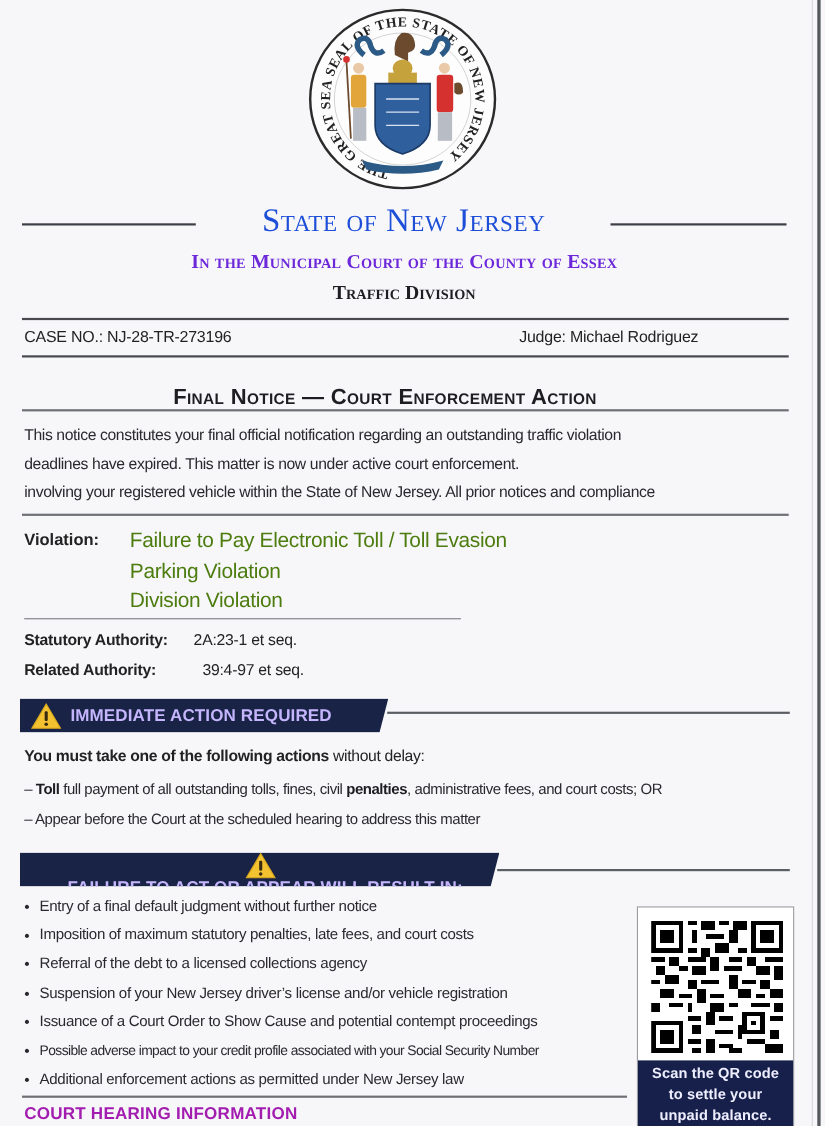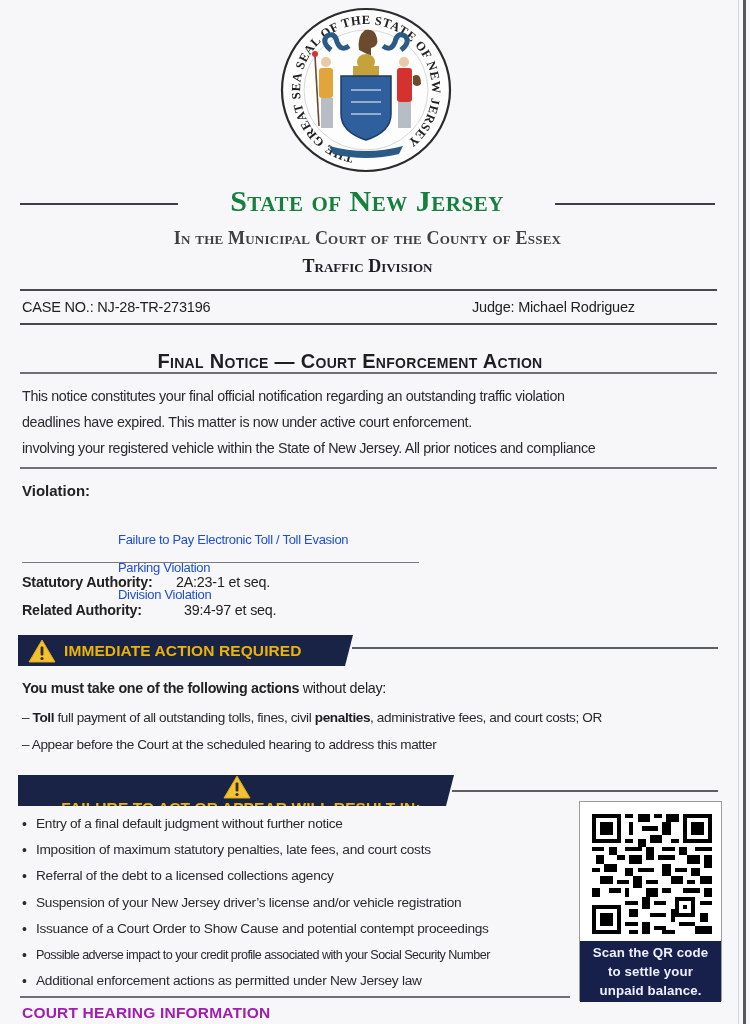--- a/index.html
+++ b/index.html
@@ -9,65 +9,65 @@
   .right-edge { position: absolute; left: 743px; top: 0; width: 3px; height: 1024px; background: #55585d; }
   .right-edge2 { position: absolute; left: 738px; top: 0; width: 1px; height: 1024px; background: #d7d8dc; }
 
   .seal { position: absolute; left: 279px; top: 6px; width: 174px; height: 168px; }
 
   .title-row { position: absolute; left: 18px; top: 182px; width: 698px; height: 40px; }
   .title-row .rule { position: absolute; top: 21px; height: 1.5px; background: #3c3f45; }
   .title-row .rule.l { left: 2px; width: 158px; }
   .title-row .rule.r { left: 537px; width: 160px; }
   .state-title { position: absolute; left: 0; width: 100%; top: 2px; text-align: center;
-    font-family: "Liberation Serif", "DejaVu Serif", serif; font-size: 30px; color: #15803d; letter-spacing: 0.5px; font-variant: small-caps; font-weight: bold; }
+    font-family: "Liberation Serif", "DejaVu Serif", serif; font-size: 30px; color: #1d4ed8; letter-spacing: 0.5px; font-variant: small-caps; font-weight: normal; }
 
   .court-line { position: absolute; left: 0; width: 735px; top: 228px; text-align: center;
-    font-family: "Liberation Serif", "DejaVu Serif", serif; font-size: 18px; color: #404040; font-variant: small-caps; letter-spacing: 0.2px; font-weight: bold;}
+    font-family: "Liberation Serif", "DejaVu Serif", serif; font-size: 18px; color: #6d28d9; font-variant: small-caps; letter-spacing: 0.2px; font-weight: bold;}
   .division-line { position: absolute; left: 0; width: 735px; top: 256px; text-align: center;
     font-family: "Liberation Serif", "DejaVu Serif", serif; font-size: 18px; color: #1e1e22; font-variant: small-caps; font-weight: bold;}
 
   .hr { position: absolute; left: 20px; width: 697px; height: 2px; background: #47494e; }
   .hr.thin { height: 1.5px; background: #6e7075; }
 
   .case-no { position: absolute; left: 22px; top: 299px; font-size: 14.5px; color: #222; letter-spacing: -0.2px; }
   .judge { position: absolute; left: 472px; top: 299px; font-size: 14.5px; color: #222; letter-spacing: -0.2px; }
 
   .final-notice { position: absolute; left: 0; width: 700px; top: 338px; text-align: center;
     font-size: 20px; font-weight: bold; color: #1e1e22; font-variant: small-caps; letter-spacing: 0.3px; margin-top: 12px; }
 
   .intro { position: absolute; left: 22px; top: 383px; width: 700px; font-size: 14.3px; line-height: 26px; color: #2a2a2e; letter-spacing: -0.35px; }
 
   .violation-label { position: absolute; left: 22px; top: 482px; font-size: 15px; font-weight: bold; color: #222; }
-  .violation-items { position: absolute; left: 118px; top: 482px; font-size: 13px; color: #1d4ed8; letter-spacing: -0.3px; margin-top: 48px; }
+  .violation-items { position: absolute; left: 118px; top: 482px; font-size: 19px; color: #4d7c0f; letter-spacing: -0.3px; }
   .violation-items div { height: 27.5px; line-height: 20px; }
 
   .stat { position: absolute; left: 22px; font-size: 14.3px; color: #222; letter-spacing: -0.2px; }
   .stat b { font-weight: bold; }
   .stat .val { position: absolute; left: 154px; top: 0; white-space: nowrap; }
 
-  .banner { position: absolute; left: 18px; height: 31px; background: #182346; color: #eab308;
+  .banner { position: absolute; left: 18px; height: 31px; background: #182346; color: #c4b5fd;
     font-size: 15.5px; font-weight: bold; letter-spacing: 0.1px; display: flex; align-items: center; padding-left: 10px;
     clip-path: polygon(0 0, 100% 0, calc(100% - 8px) 100%, 0 100%); }
   .banner .warn { width: 28px; height: 24px; margin-right: 8px; flex: 0 0 auto; }
   .banner-rule { position: absolute; height: 1.5px; background: #5b5e63; }
 
   .must { position: absolute; left: 22px; top: 680px; font-size: 14.3px; color: #222; letter-spacing: -0.3px; text-align: right; }
   .action { position: absolute; left: 22px; font-size: 13.6px; color: #2a2a2e; letter-spacing: -0.4px; white-space: nowrap; }
   .action b { color: #1e1e22; }
 
   .results { position: absolute; left: 22px; top: 815px; }
   .results .item { height: 26.2px; font-size: 13.7px; color: #2a2a2e; letter-spacing: -0.3px; white-space: nowrap; display: flex; align-items: flex-start; }
   .results .item.small { font-size: 12.6px; letter-spacing: -0.55px; }
   .results .dot { width: 14px; flex: 0 0 14px; font-size: 14px; line-height: 18px; }
   .results .txt { line-height: 18px; }
 
   .hearing { position: absolute; left: 22px; top: 1004px; font-size: 15.5px; font-weight: bold; color: #a21caf; letter-spacing: 0.2px; }
 
-  .qr-box { position: absolute; left: 579px; top: 801px; width: 143px; height: 200px; background: #fff; border: 1px solid #9a9ca0; }
+  .qr-box { position: absolute; left: 579px; top: 824px; width: 143px; height: 200px; background: #fff; border: 1px solid #9a9ca0; }
   .qr-img { position: absolute; left: 12px; top: 6px; width: 120px; height: 132px; }
   .qr-caption { position: absolute; left: 0; top: 139px; width: 141px; height: 61px; background: #16204a; color: #eef; text-align: center;
     font-size: 13.3px; font-weight: bold; line-height: 19px; padding-top: 2px; letter-spacing: 0.1px; }
 </style>
 </head>
 <body>
 
 <div class="page">
 
   <div class="right-edge2"></div>

